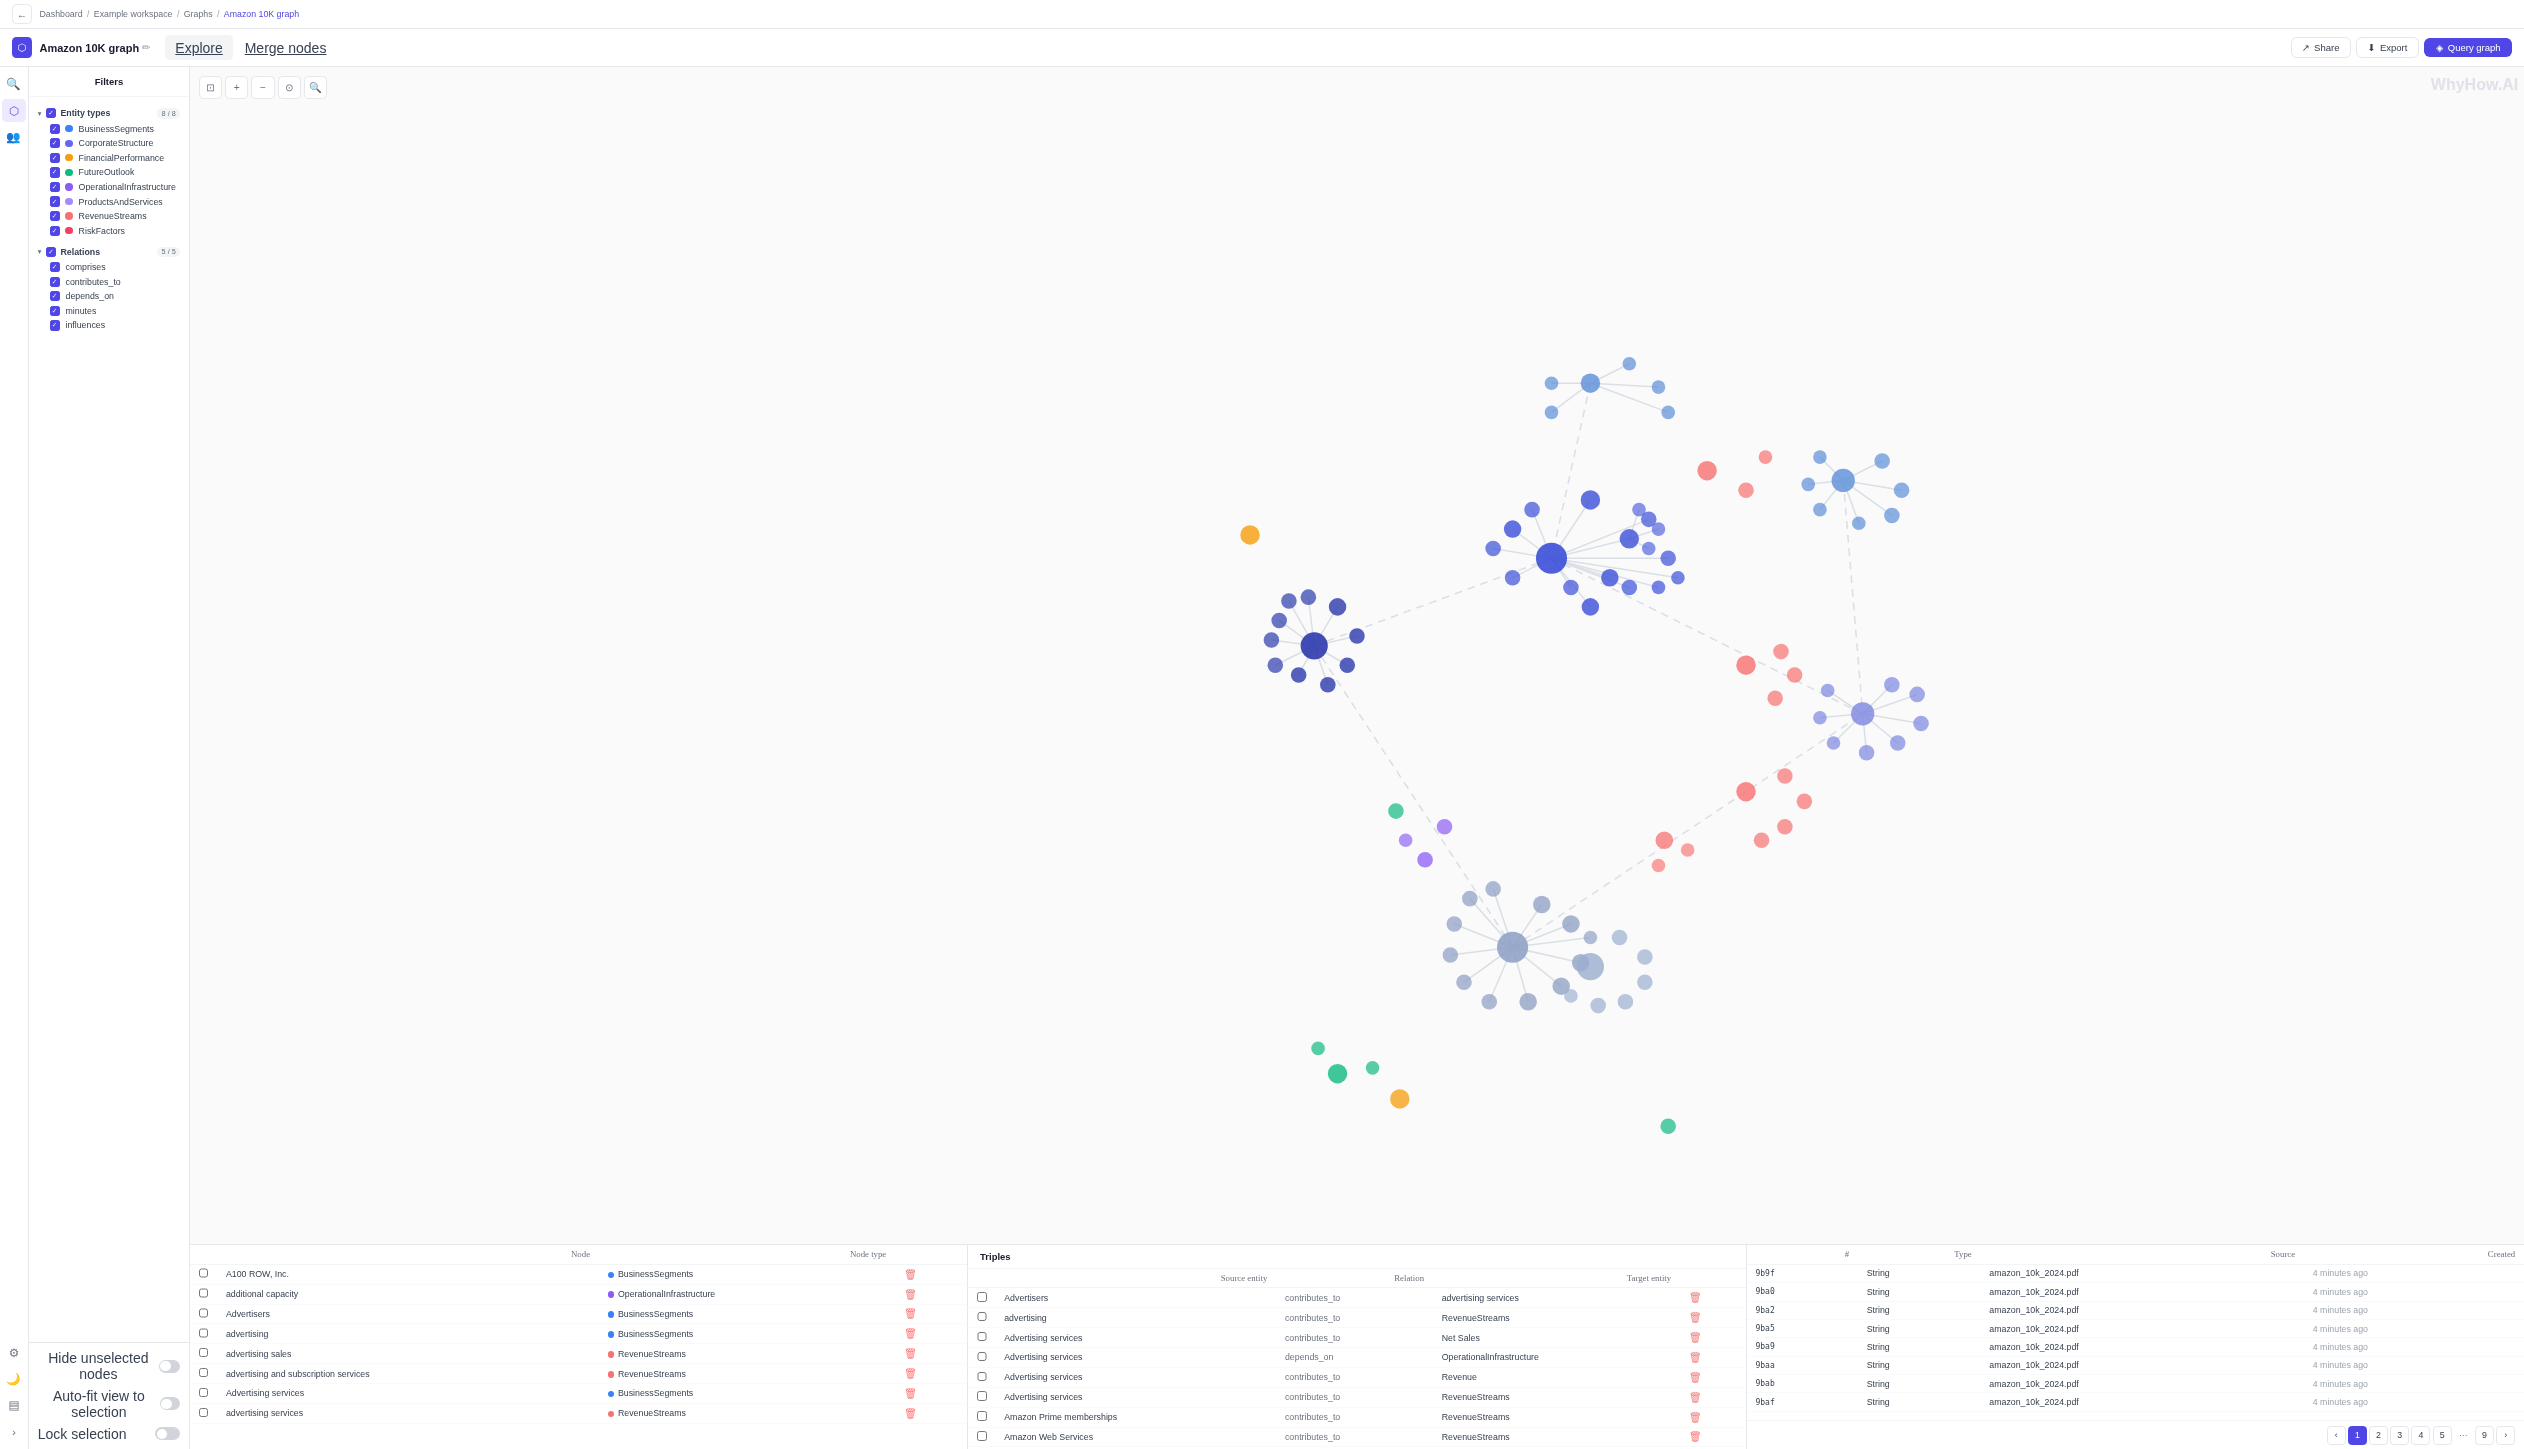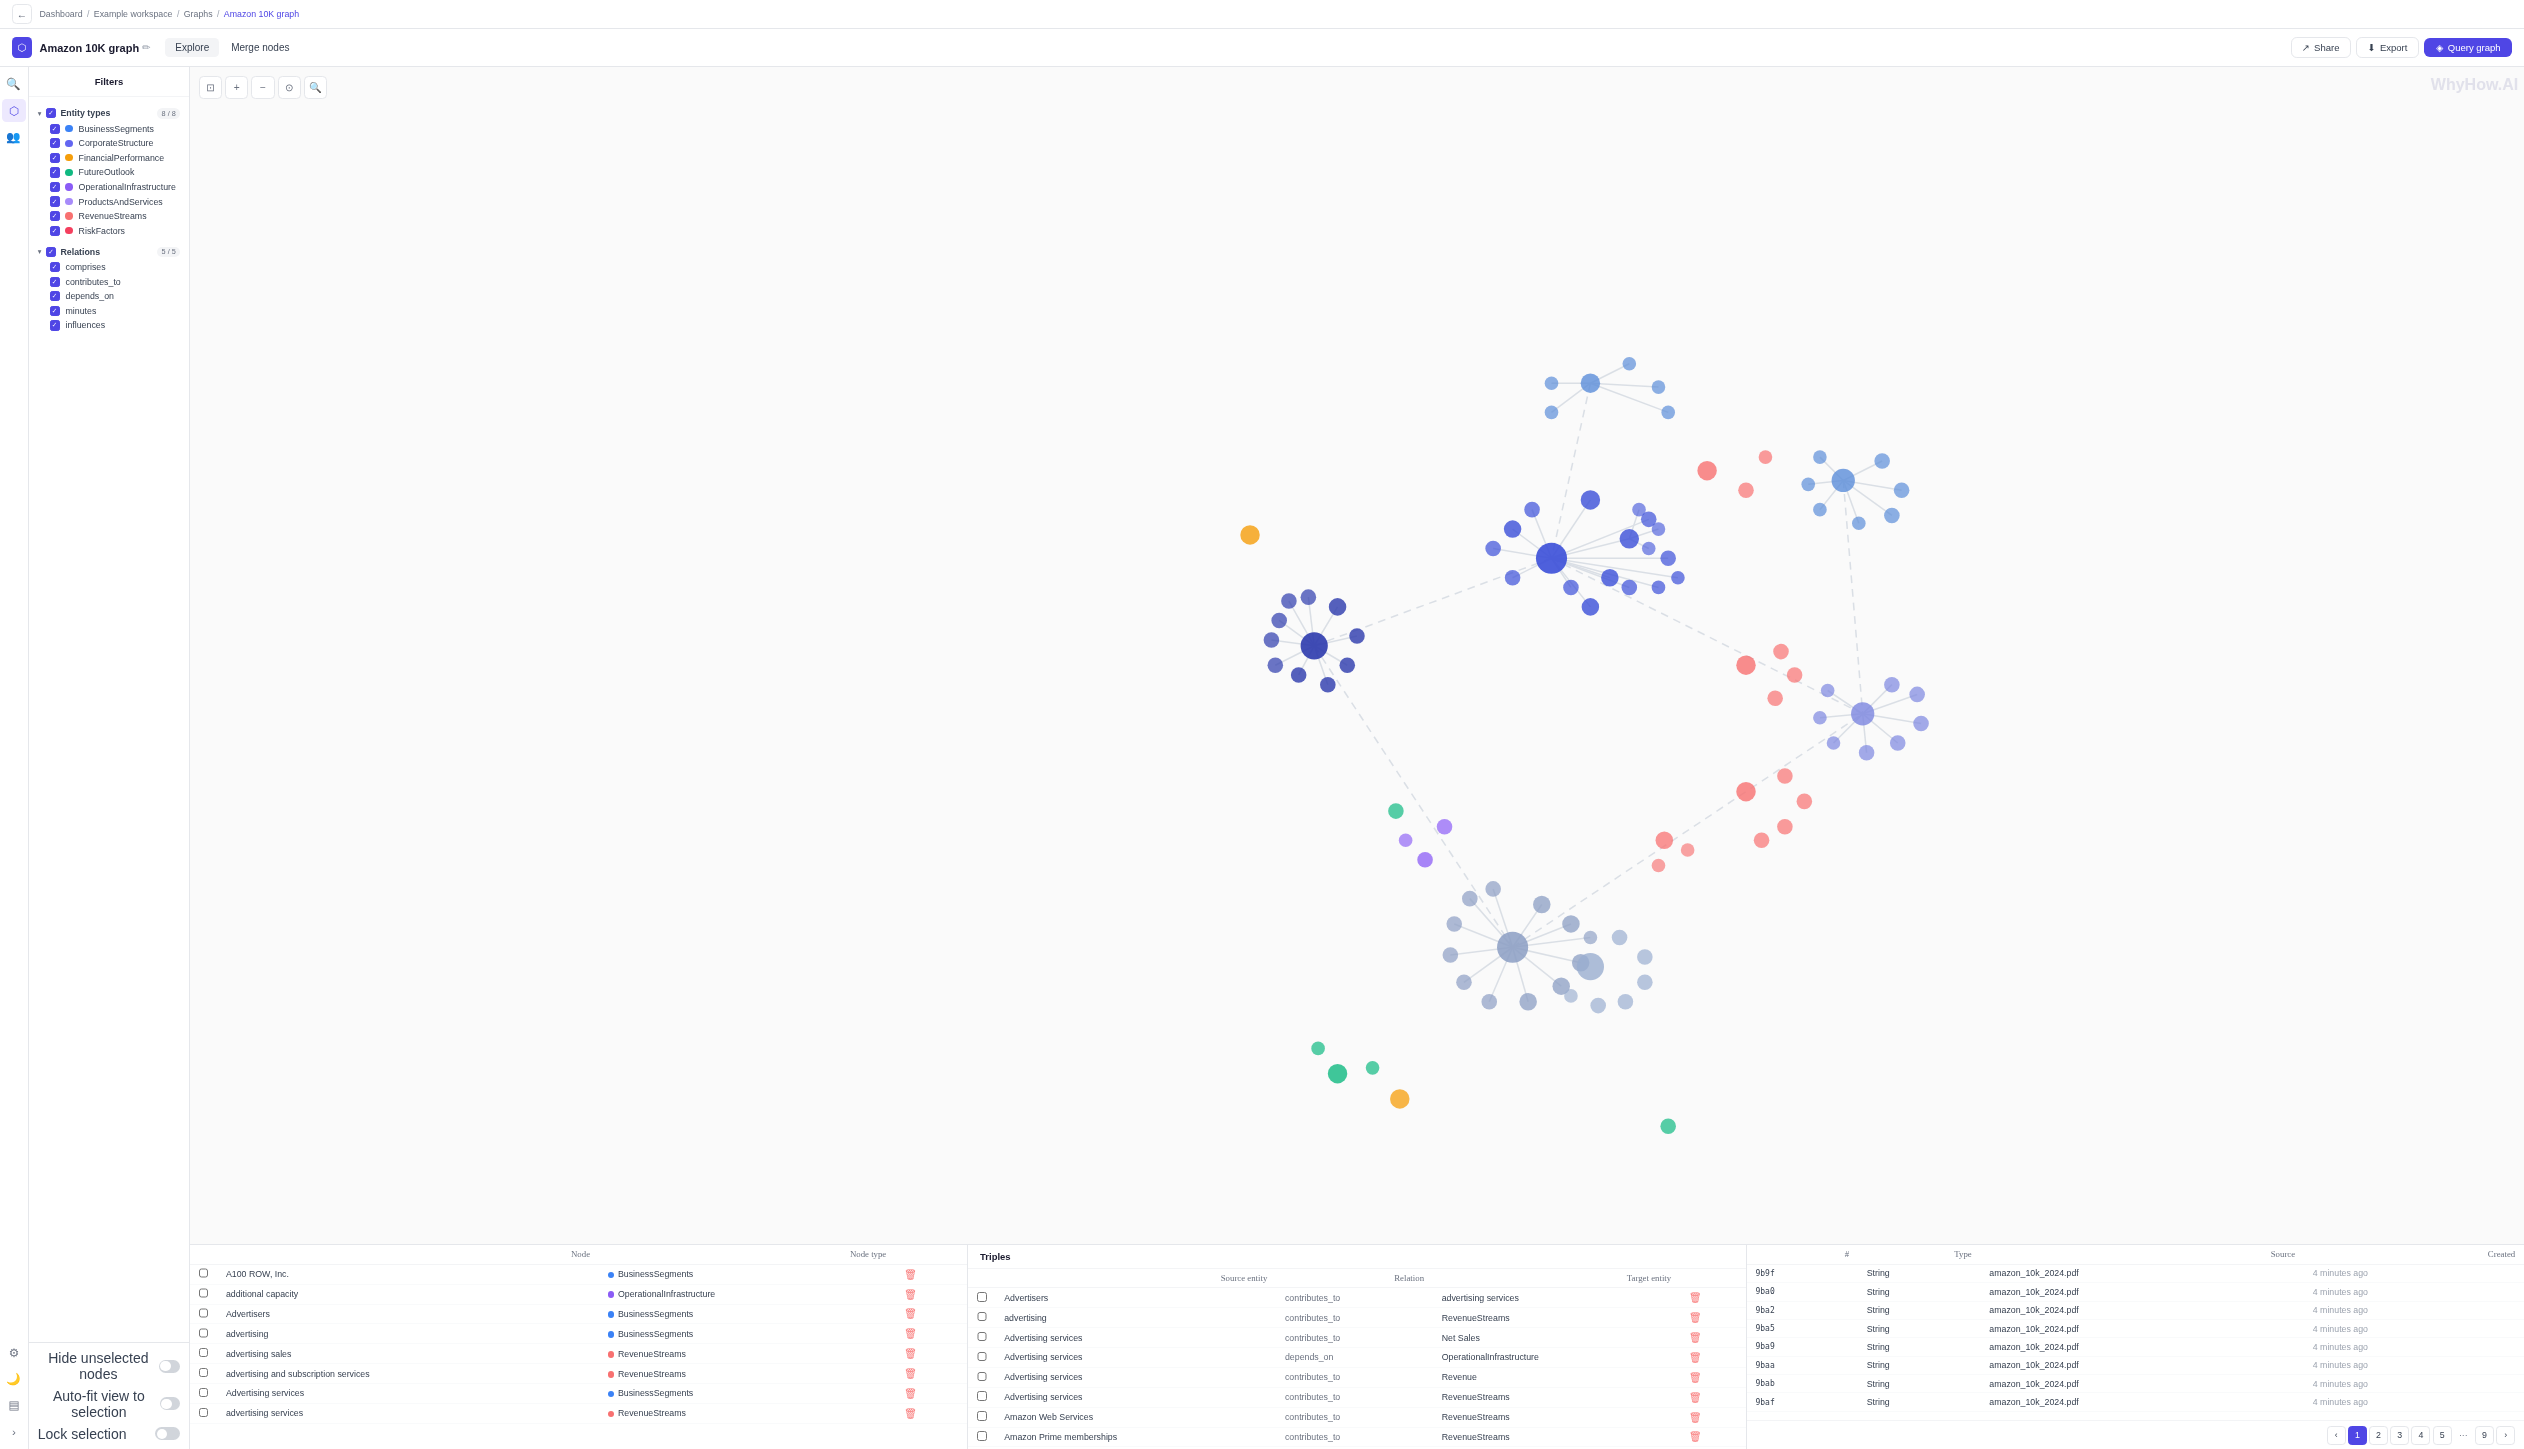--- a/index.html
+++ b/index.html
@@ -11,21 +11,21 @@
     .top-nav .breadcrumb a { color: #6b7280; text-decoration: none; }
     .top-nav .breadcrumb .sep { color: #9ca3af; }
     .top-nav .breadcrumb .current { color: #4f46e5; }
     .back-btn { width: 20.5px; height: 20.5px; display: flex; align-items: center; justify-content: center; border: 0.7px solid #e5e7eb; border-radius: 4.4px; cursor: pointer; margin-right: 7.3px; color: #6b7280; font-size: 10.2px; }
 
     
     .header { display: flex; align-items: center; padding: 0 11.7px; height: 38px; border-bottom: 0.7px solid #e5e7eb; background: #fff; flex-shrink: 0; }
     .header-title { font-size: 11px; font-weight: 600; margin-right: 2.9px; }
     .header-edit-icon { color: #9ca3af; cursor: pointer; font-size: 10.2px; margin-right: 14.6px; }
     .header-tabs { display: flex; gap: 1.5px; }
-    .header-tab { padding: 4.4px 10.2px; border-radius: 4.4px; cursor: pointer; font-size: 10px; color: #374151; }
+    .header-tab { padding: 4.4px 10.2px; border-radius: 4.4px; cursor: pointer; font-size: 14px; color: #374151; text-decoration: underline; }
     .header-tab.active { background: #f3f4f6; font-weight: 500; }
     .header-actions { margin-left: auto; display: flex; align-items: center; gap: 5.8px; }
     .btn-secondary { display: flex; align-items: center; gap: 4.4px; padding: 4.4px 10.2px; border: 0.7px solid #e5e7eb; border-radius: 5.8px; cursor: pointer; font-size: 9.5px; color: #374151; background: #fff; }
     .btn-primary { display: flex; align-items: center; gap: 4.4px; padding: 4.4px 11.7px; border-radius: 5.8px; cursor: pointer; font-size: 9.5px; color: #fff; background: #4f46e5; border: none; font-weight: 500; }
 
     
     .main { display: flex; flex: 1; overflow: hidden; }
 
     
     .left-sidebar { width: 29px; border-right: 0.7px solid #e5e7eb; display: flex; flex-direction: column; align-items: center; padding: 5.8px 0; gap: 2.9px; flex-shrink: 0; background: #fff; }
@@ -567,28 +567,28 @@
                   </tr>
                   <tr>
     <td class="checkbox-cell"><input type="checkbox" style=""></td>
     <td>Advertising services</td>
     <td style="color:#6b7280">contributes_to</td>
     <td>RevenueStreams</td>
     <td><span class="delete-btn">🗑</span></td>
                   </tr>
                   <tr>
     <td class="checkbox-cell"><input type="checkbox" style=""></td>
-    <td>Amazon Web Services</td>
+    <td>Amazon Prime memberships</td>
     <td style="color:#6b7280">contributes_to</td>
     <td>RevenueStreams</td>
     <td><span class="delete-btn">🗑</span></td>
                   </tr>
                   <tr>
     <td class="checkbox-cell"><input type="checkbox" style=""></td>
-    <td>Amazon Prime memberships</td>
+    <td>Amazon Web Services</td>
     <td style="color:#6b7280">contributes_to</td>
     <td>RevenueStreams</td>
     <td><span class="delete-btn">🗑</span></td>
                   </tr>
                 </tbody>
             </table>
           </div>
         </div>
 
         <div class="bottom-panel">

